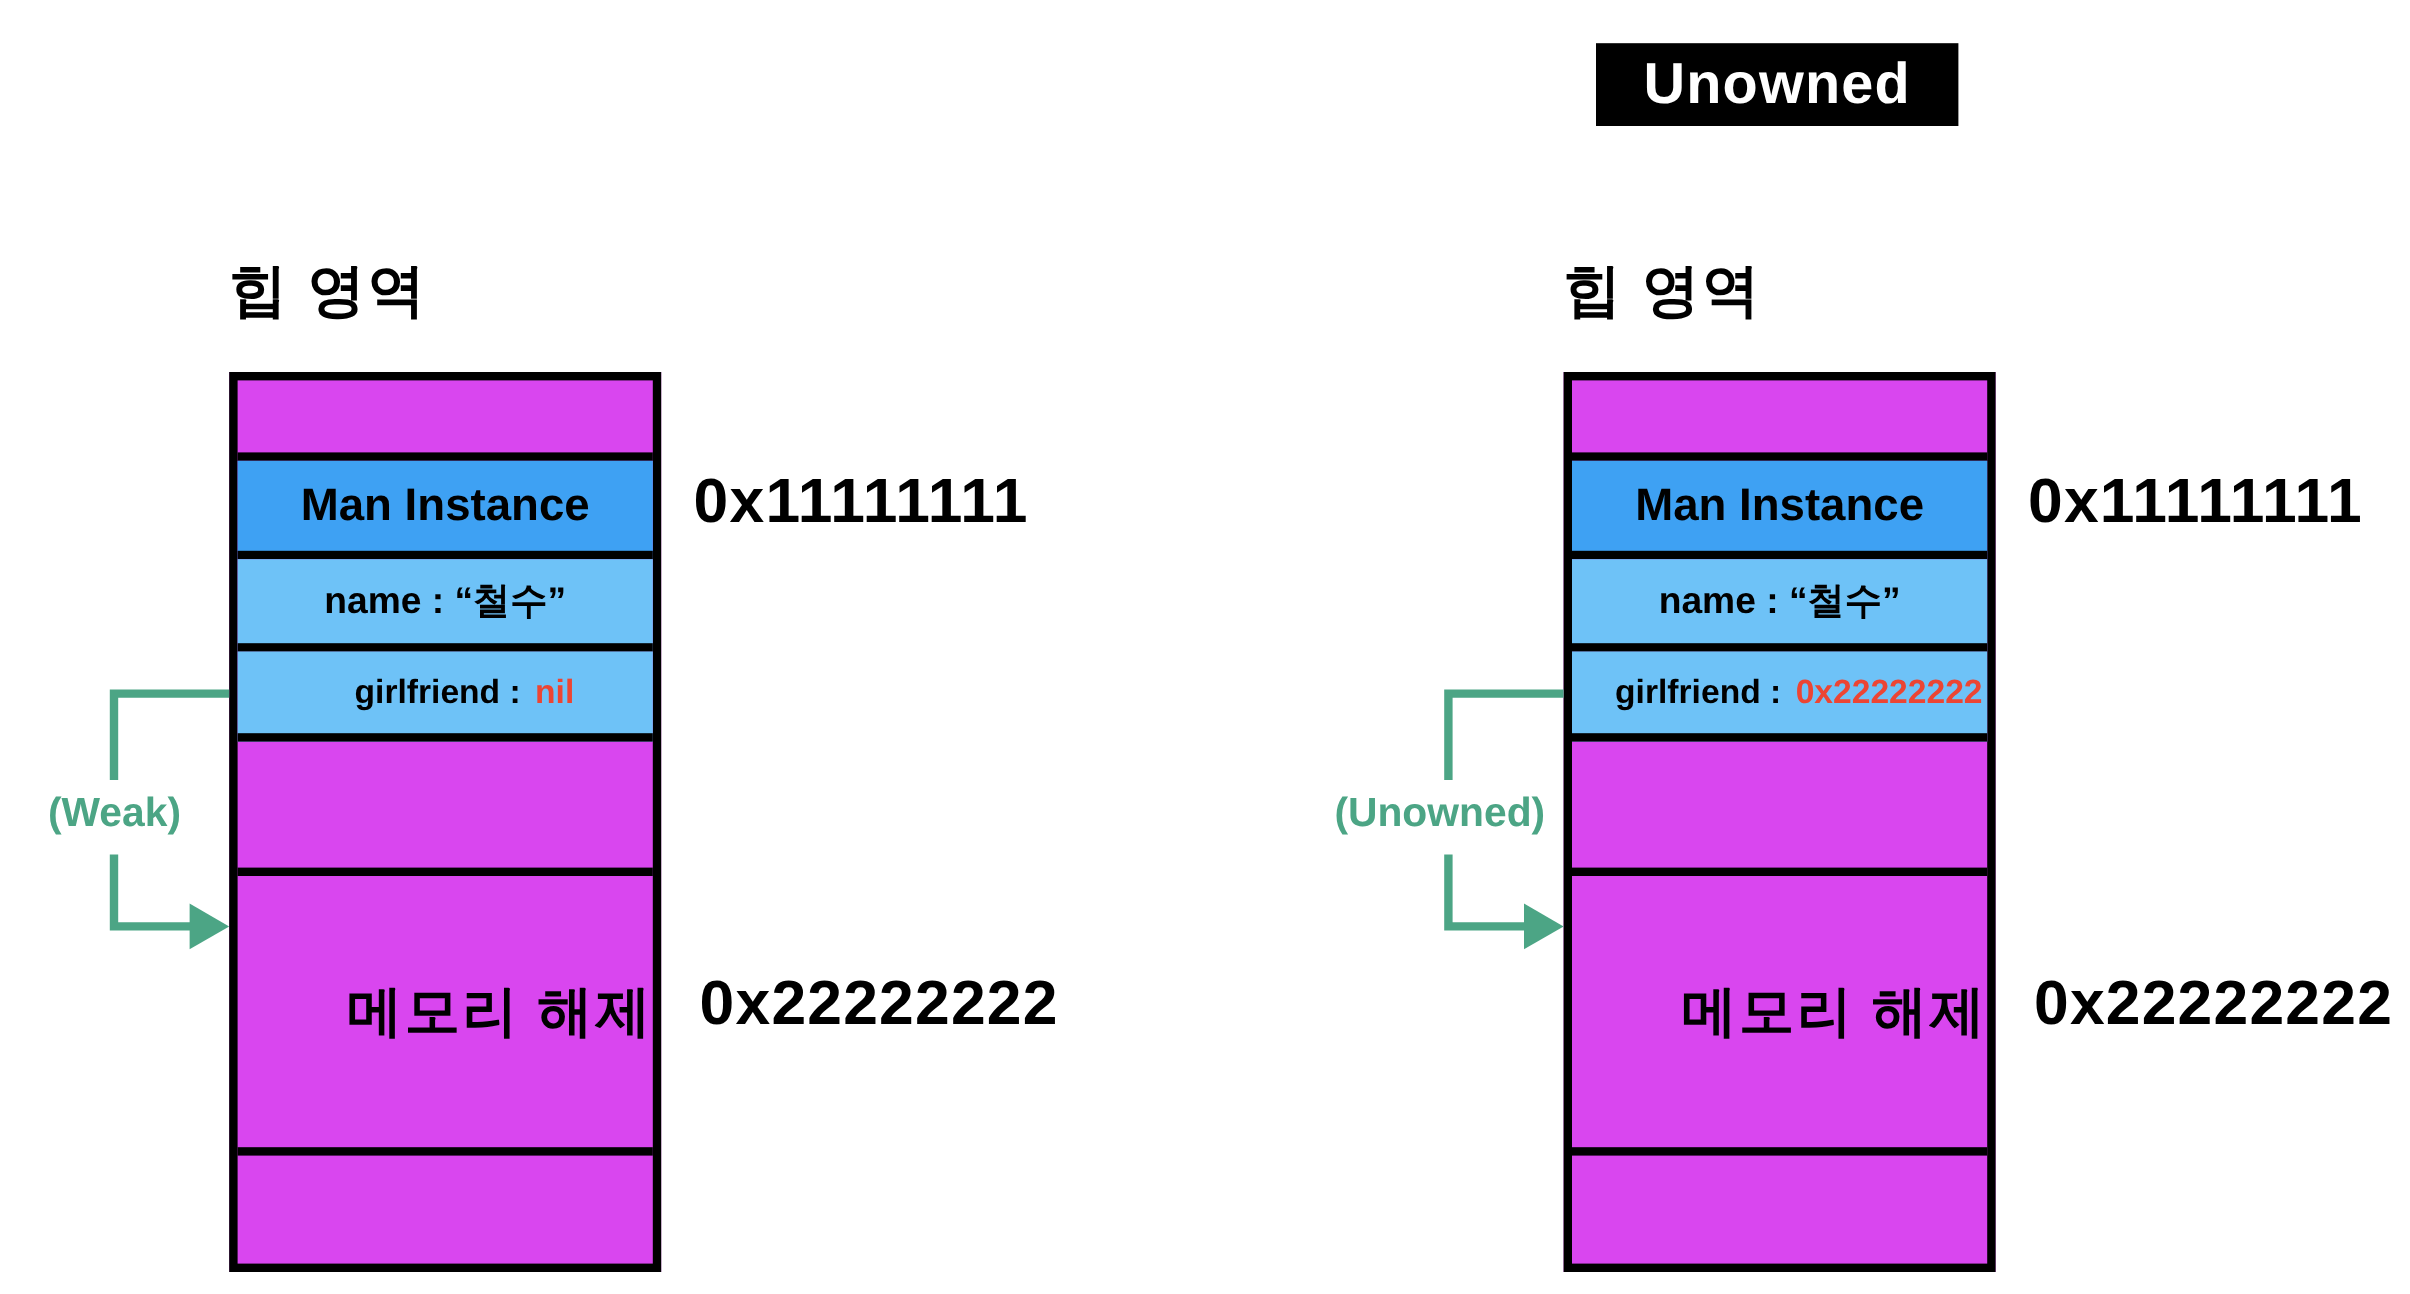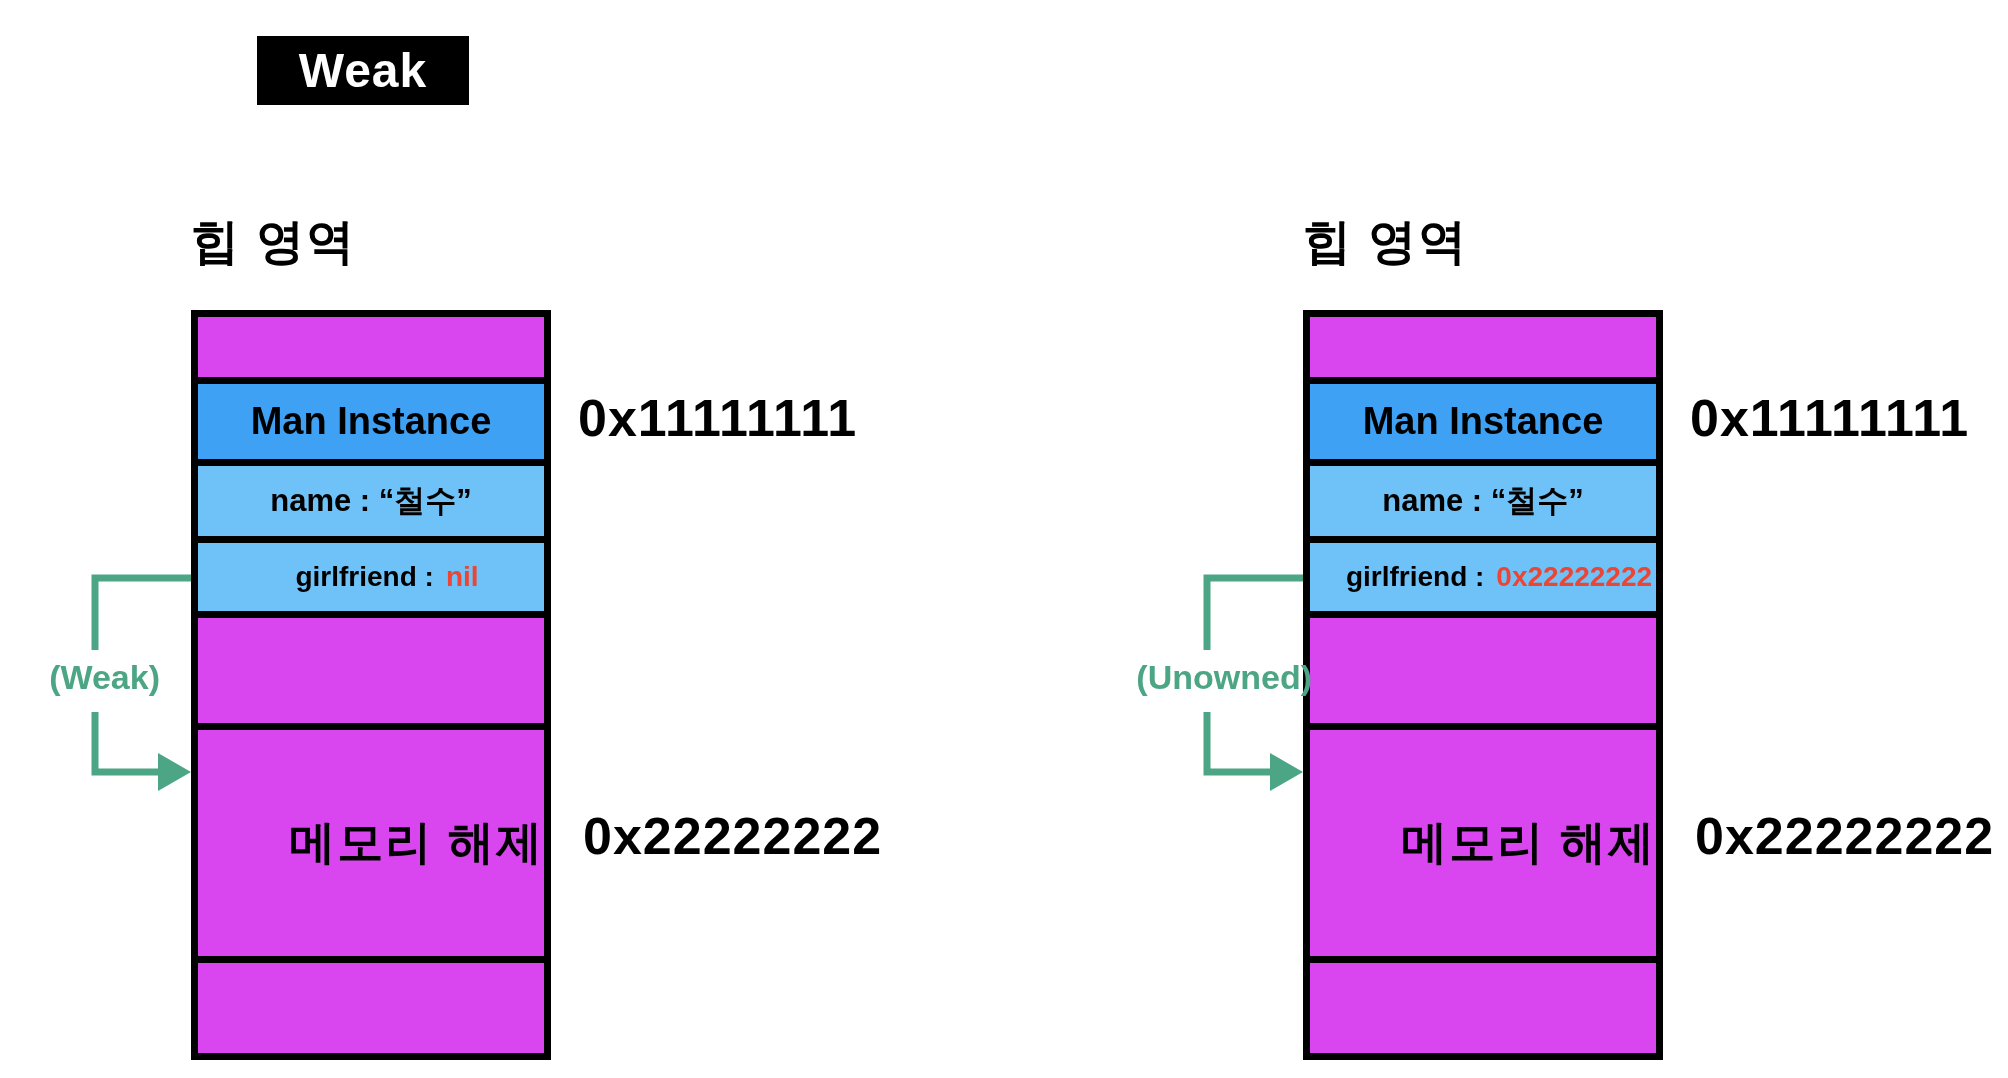--- a/index.html
+++ b/index.html
@@ -71,34 +71,31 @@
   .addr-inst{left:578px;top:392px;}
   .addr-freed{left:583px;top:810px;}
 
   
   .arrow{position:absolute;left:0;top:0;width:400px;height:850px;pointer-events:none;}
   .arrow-line{stroke:var(--arrow_green);stroke-width:7;fill:none;}
   .arrow-head{fill:var(--arrow_green);stroke:none;}
   .arrow-label{
     position:absolute;top:658px;
     color:var(--arrow_green);
-    font-size:34px;text-align:right;white-space:nowrap;
+    font-size:34px;text-align:left;white-space:nowrap;
   }
   .panel--weak .arrow-label{left:40px;width:120px;}
   .panel--unowned .arrow-label{left:0px;width:200px;}
 </style>
 </head>
 <body>
 
 <div class="canvas">
 
   <div class="panel panel--weak">
-    <div class="badge">
-      <span>Weak</span>
-    </div>
     <div class="heap-heading">힙 영역</div>
 
     <div class="membox">
       <div class="row r-empty1"></div>
       <div class="row r-inst">
         <span>Man Instance</span>
       </div>
       <div class="row r-name">
         <span>name : “철수”</span>
       </div>
@@ -118,20 +115,23 @@
 
     <svg class="arrow" viewBox="0 0 400 850">
       <polyline class="arrow-line" points="191,578 95,578 95,650"></polyline>
       <polyline class="arrow-line" points="95,712 95,772 160,772"></polyline>
       <polygon class="arrow-head" points="158,753 158,791 191,772"></polygon>
     </svg>
     <div class="arrow-label">(Weak)</div>
   </div>
 
   <div class="panel panel--unowned">
+    <div class="badge">
+      <span>Unowned</span>
+    </div>
     <div class="heap-heading">힙 영역</div>
 
     <div class="membox">
       <div class="row r-empty1"></div>
       <div class="row r-inst">
         <span>Man Instance</span>
       </div>
       <div class="row r-name">
         <span>name : “철수”</span>
       </div>

